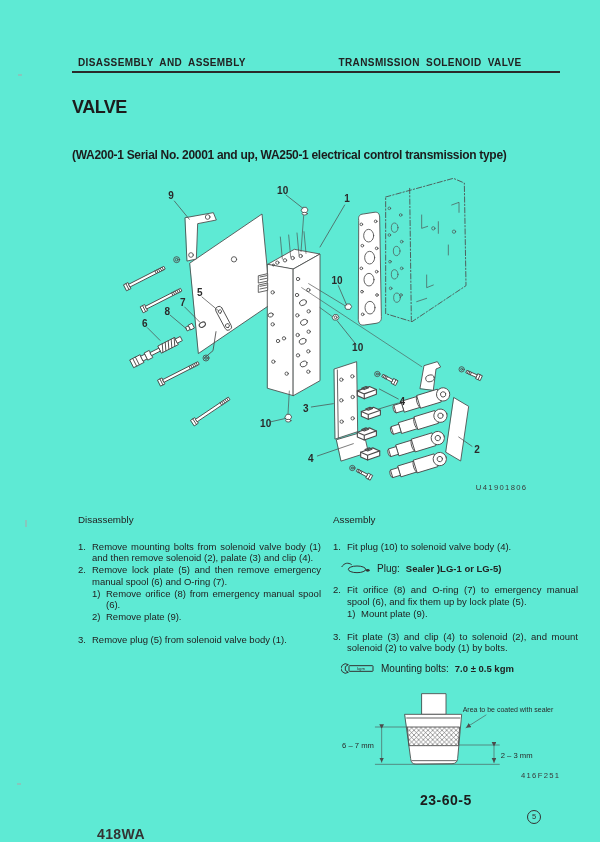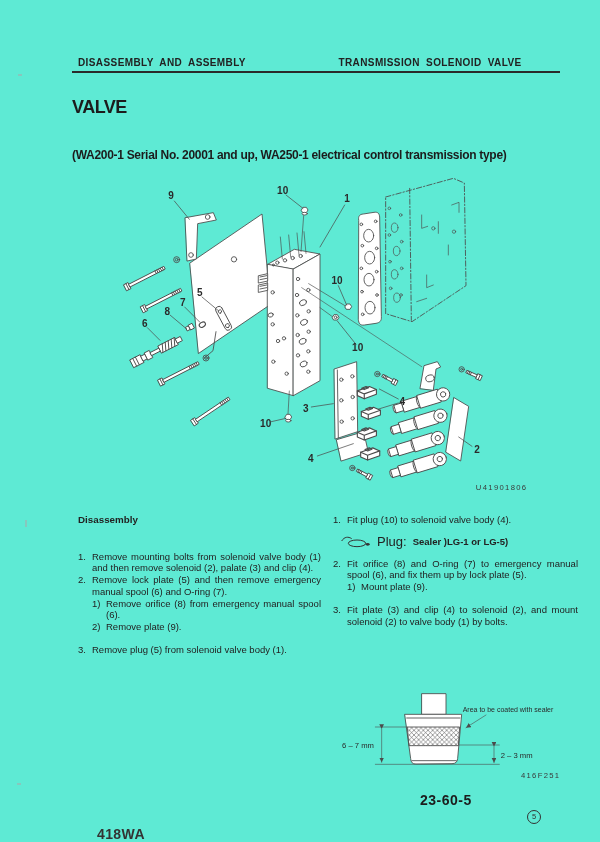--- a/index.html
+++ b/index.html
@@ -9,27 +9,27 @@
   
   .hdr{font-weight:bold;font-size:10px;letter-spacing:.4px;word-spacing:3px;color:#222;}
   #hdr-rule{left:72px;top:71px;width:488px;height:2px;background:#2a2a2a;}
   
   #title{left:72px;top:97px;width:490px;font-weight:bold;font-size:18px;
          letter-spacing:-.5px;word-spacing:2px;line-height:21px;color:#1c1c1c;}
   #subtitle{left:72px;top:148px;width:500px;font-weight:bold;font-size:12px;
             letter-spacing:-.3px;color:#1c1c1c;}
   
   .col{font-size:9.5px;line-height:11.7px;color:#222;}
-  .col .heading{font-weight:bold;font-size:9.8px;margin:0 0 25px 0;}
+  .col .heading{font-weight:normal;font-size:9.8px;margin:0 0 15px 0;}
   .step{position:relative;padding-left:14px;text-align:justify;margin:0;}
   .step .num{position:absolute;left:0;top:0;}
   .substep{padding-left:28px;}
   .substep .num{left:14px;}
   .note-line{display:flex;align-items:center;gap:6px;margin:9px 0 9px 8px;}
-  .note-line .nl-label{font-size:13px;}
+  .note-line .nl-label{font-size:10px;}
   .note-line .nl-value{font-size:9.5px;font-weight:bold;} .mt11{margin-top:11px;} .mt8{margin-top:8px;}
   
   #foot-left{left:97px;top:826px;font-weight:bold;font-size:14px;color:#333;letter-spacing:.4px;}
   #foot-page{left:420px;top:792px;width:140px;text-align:left;font-weight:bold;
              font-size:14px;letter-spacing:.5px;color:#1c1c1c;}
   #foot-circle{left:527px;top:810px;width:12px;height:12px;border:1px solid #333;
                border-radius:50%;font-size:7.5px;line-height:12px;text-align:center;color:#333;}
   .artifact{background:#aaa;opacity:.55;}
   svg{display:block;}
   svg text.callout{font-family:"Liberation Sans",sans-serif;font-weight:bold;font-size:30px;fill:#2a2a2a;}
@@ -347,20 +347,21 @@
       <span class="num">2)</span>
       <span>Remove plate (9).</span>
     </div>
     <div class="step mt11">
       <span class="num">3.</span>
       <span>Remove plug (5) from solenoid valve body (1).</span>
     </div>
   </div>
 
   <div class="abs col" style="left:333px;top:514px;width:245px;">
+    <p class="heading">Assembly</p>
     <div class="step">
       <span class="num">1.</span>
       <span>Fit plug (10) to solenoid valve body (4).</span>
     </div>
     <div class="note-line">
       <svg width="30" height="14" viewBox="0 0 90 42" fill="none" stroke="#333" stroke-width="3">
         <path d="M2,18 C10,5 22,4 32,11"></path>
         <ellipse cx="48" cy="25" rx="26" ry="10"></ellipse>
         <ellipse cx="80" cy="28" rx="6" ry="4" fill="#333" stroke="none"></ellipse>
       </svg>
@@ -371,20 +372,29 @@
       <span class="num">2.</span>
       <span>Fit orifice (8) and O-ring (7) to emergency manual spool (6), and fix them up by lock plate (5).</span>
     </div>
     <div class="step substep">
       <span class="num">1)</span>
       <span>Mount plate (9).</span>
     </div>
     <div class="step mt11">
       <span class="num">3.</span>
       <span>Fit plate (3) and clip (4) to solenoid (2), and mount solenoid (2) to valve body (1) by bolts.</span>
+    </div>
+    <div class="note-line mt8">
+      <svg width="34" height="13" viewBox="0 0 102 39" fill="none" stroke="#333" stroke-width="3">
+        <path d="M22,8 A14,14 0 1 0 22,31 L13,25 L13,14 Z"></path>
+        <rect x="24" y="11" width="72" height="17" rx="2"></rect>
+        <text x="60" y="25" text-anchor="middle" font-size="13" fill="#333" stroke="none" font-family="Liberation Sans, sans-serif">kgm</text>
+      </svg>
+      <span class="nl-label">Mounting bolts:</span>
+      <span class="nl-value">7.0 ± 0.5 kgm</span>
     </div>
   </div>
 
   <svg class="abs" style="left:330px;top:665px;" width="250" height="120" viewBox="0 0 750 360" fill="none" stroke="#4b4b4b" stroke-width="2.6" stroke-linejoin="round" stroke-linecap="round">
     <defs>
       <pattern id="xh" width="14" height="14" patternUnits="userSpaceOnUse">
         <path d="M0,14 L14,0 M0,0 L14,14" stroke="#4b4b4b" stroke-width="1.6"></path>
       </pattern>
       <marker id="arr" markerWidth="10" markerHeight="10" refX="8" refY="4" orient="auto">
         <path d="M0,0 L8,4 L0,8 Z" fill="#4b4b4b" stroke="none"></path>

